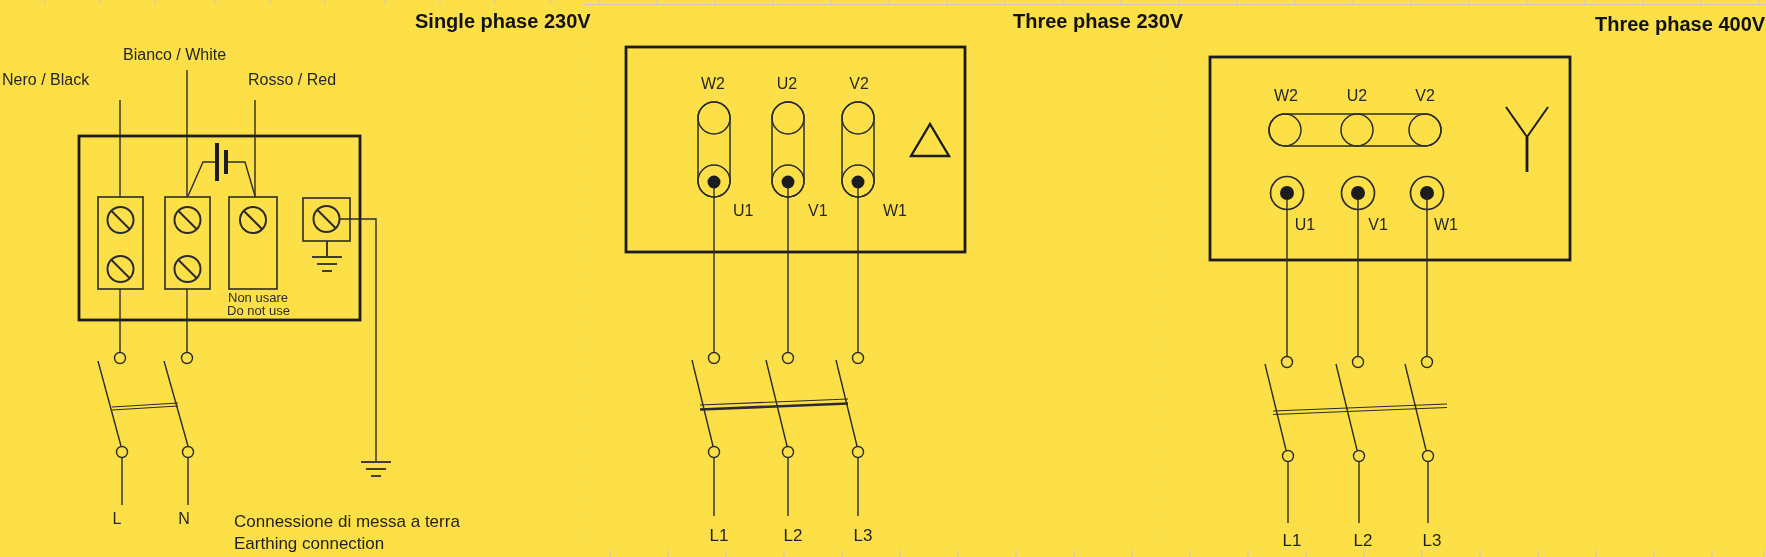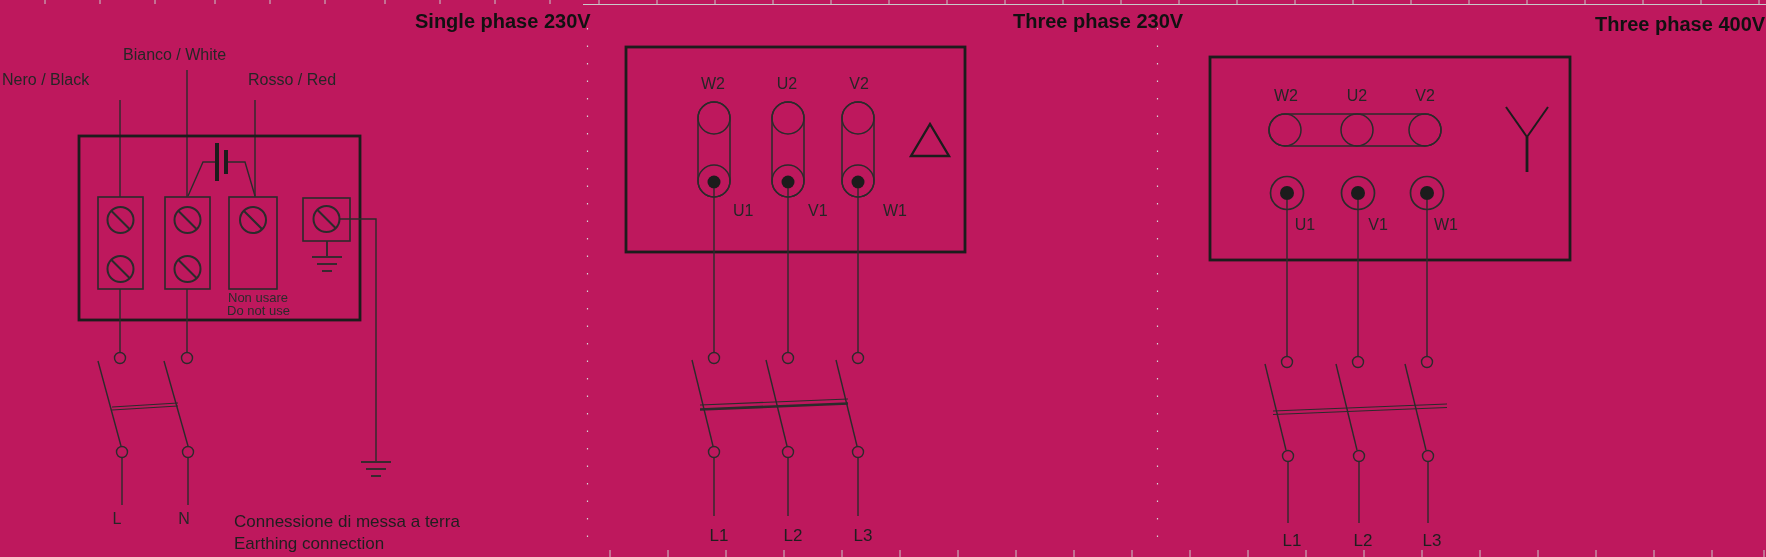--- a/index.html
+++ b/index.html
@@ -1,19 +1,19 @@
 <!DOCTYPE html>
 <html><head>
 <meta charset="utf-8">
 <style>
   html,body{margin:0;padding:0;background:#ffffff;}
   #screen{
     position:relative;
     width:1766px;height:557px;
-    background:#be185d;
+    background:#fde047;
     font-family:"Liberation Sans", sans-serif;
     overflow:hidden;
   }
   svg text{fill:#1f1f1f;}
   .title{font:bold 20px "Liberation Sans", sans-serif; fill:#111111;}
   .lbl{font:16px "Liberation Sans", sans-serif; fill:#262626;}
   .lbl-sm{font:13px "Liberation Sans", sans-serif; fill:#2b2b2b;}
   .lbl-line{font:17px "Liberation Sans", sans-serif; fill:#1f1f1f;}
   .note{font:17px "Liberation Sans", sans-serif; fill:#1f1f1f;}
   .stroke{stroke:#2b2b2b; fill:none; stroke-width:1.4;}

